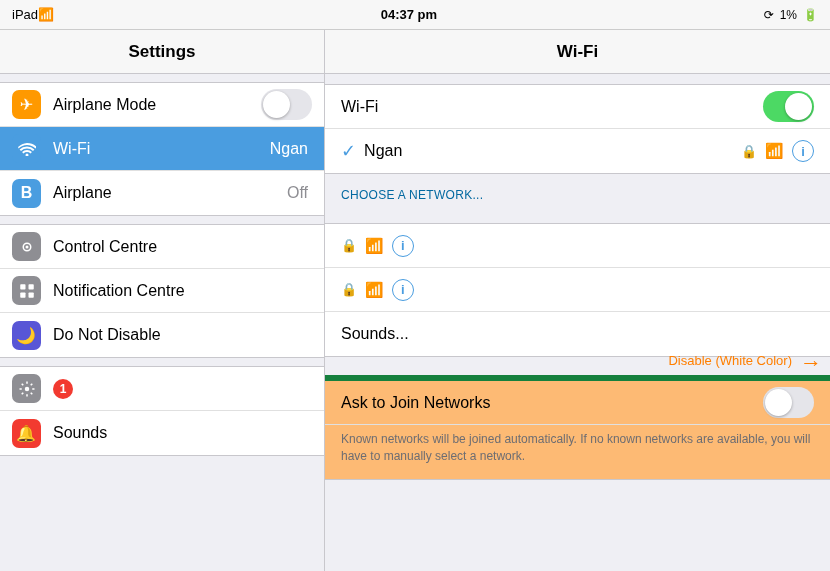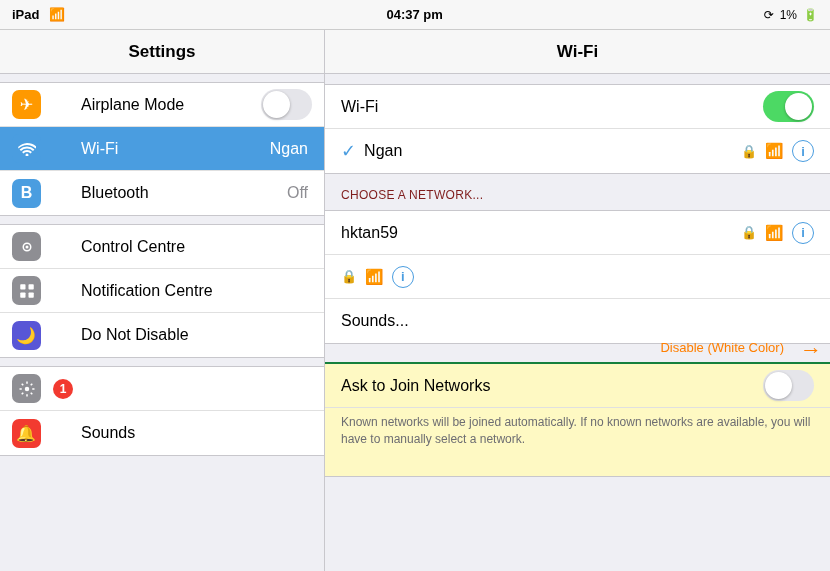--- a/index.html
+++ b/index.html
@@ -19,21 +19,21 @@
       background: #f7f7f7;
       display: flex;
       align-items: center;
       justify-content: space-between;
       padding: 0 12px;
       font-size: 13px;
       font-weight: 500;
       border-bottom: 1px solid #ccc;
       flex-shrink: 0;
     }
-    .status-left { display: flex; align-items: flex-start; gap: 10px; font-weight: bold; }
+    .status-left { display: flex; align-items: flex-start; gap: 0; }
     .status-center { font-size: 13px; font-weight: 700; }
     .status-right { display: flex; align-items: center; gap: 6px; font-size: 12px; }
 
     
     .main-layout {
       display: flex;
       flex: 1;
       overflow: hidden;
     }
 
@@ -99,21 +99,20 @@
     .icon-bluetooth { background: #4a9de0; }
     .icon-notification { background: #8e8e93; }
     .icon-dnd { background: #5856d6; }
     .icon-general { background: #8e8e93; }
     .icon-sounds { background: #f23a30; }
 
     .item-label {
       flex: 1;
       font-size: 16px;
       color: #000;
-      margin-left: 28px;
     }
     .item-value {
       font-size: 16px;
       color: #8e8e93;
       margin-right: 4px;
     }
     .item-badge {
       background: #f23a30;
       color: white;
       border-radius: 10px;
@@ -199,22 +198,22 @@
       color: #000;
     }
     .wifi-row-icons {
       display: flex;
       align-items: center;
       gap: 8px;
     }
 
     .section-header {
       font-size: 12px;
-      color: #7f1d1d;
-      padding: 6px 16px 8px;
+      color: #0369a1;
+      padding: 6px 16px 21px;
       letter-spacing: 0.3px;
       text-transform: uppercase;
     }
 
     .checkmark {
       color: #4a9de0;
       font-size: 18px;
       margin-right: 8px;
     }
 
@@ -240,52 +239,52 @@
     }
 
     
     .wifi-signal {
       font-size: 15px;
       color: #8e8e93;
     }
 
     
     .ask-join-section {
-      background: #fef9c3;
-      border-top: 2px solid #15803d;
+      background: #fdba74;
+      border-top: 6px solid #15803d;
       border-bottom: 1px solid #c8c7cc;
       position: relative;
       margin-bottom: 8px;
     }
 
     
     .annotation {
       position: absolute;
       top: -28px;
       right: 8px;
       color: #ff7f00;
       font-size: 13px;
       font-weight: 500;
       display: flex;
       align-items: center;
-      gap: 16px;
+      gap: 8px;
     }
     .arrow-right {
       font-size: 22px;
       color: #ff7f00;
     }
     .annotation-wrapper {
       position: relative;
       margin: 18px 0 0;
     }
 
     .help-text {
       font-size: 12px;
       color: #6d6d72;
-      padding: 6px 16px 28px;
+      padding: 6px 16px 14px;
       line-height: 1.4;
     }
   </style>
 </head>
 <body>
 
 <div class="status-bar">
   <div class="status-left">
     <span>iPad</span>
     <span>📶</span>
@@ -315,21 +314,21 @@
         <div class="item-icon icon-wifi">
           <svg width="18" height="14" viewBox="0 0 18 14" fill="white">
             <path d="M9 11.5a1.5 1.5 0 1 1 0 3 1.5 1.5 0 0 1 0-3zm0-3.5a7 7 0 0 1 4.95 2.05l-1.42 1.42A5 5 0 0 0 9 10a5 5 0 0 0-3.53 1.47L4.05 10.05A7 7 0 0 1 9 8zm0-3.5a10.5 10.5 0 0 1 7.43 3.07l-1.42 1.42A8.5 8.5 0 0 0 9 6.5a8.5 8.5 0 0 0-6.01 2.49L1.57 7.57A10.5 10.5 0 0 1 9 4.5zM9 1a14 14 0 0 1 9.9 4.1l-1.41 1.41A12 12 0 0 0 9 3a12 12 0 0 0-8.49 3.51L.1 5.1A14 14 0 0 1 9 1z"></path>
           </svg>
         </div>
         <span class="item-label">Wi-Fi</span>
         <span class="item-value">Ngan</span>
       </div>
       <div class="settings-item">
         <div class="item-icon icon-bluetooth" style="font-size:16px; font-weight:bold;">B</div>
-        <span class="item-label">Bluetooth</span>
+        <span class="item-label">Airplane</span>
         <span class="item-value">Off</span>
       </div>
     </div>
 
     <div class="settings-group">
       <div class="settings-item">
         <div class="item-icon icon-notification">
           <svg width="18" height="18" viewBox="0 0 24 24" fill="white">
             <circle cx="12" cy="12" r="5" stroke="white" stroke-width="2" fill="none"></circle>
             <circle cx="12" cy="12" r="2" fill="white"></circle>
@@ -391,21 +390,20 @@
             <span class="wifi-signal">📶</span>
             <div class="info-btn">i</div>
           </div>
         </div>
       </div>
 
       <div>
         <div class="section-header">CHOOSE A NETWORK...</div>
         <div class="wifi-section">
           <div class="wifi-row">
-            <span class="wifi-row-label">hktan59</span>
             <div class="wifi-row-icons">
               <span class="lock-icon">🔒</span>
               <span class="wifi-signal">📶</span>
               <div class="info-btn">i</div>
             </div>
           </div>
           <div class="wifi-row">
             <div class="wifi-row-icons">
               <span class="lock-icon">🔒</span>
               <span class="wifi-signal">📶</span>

